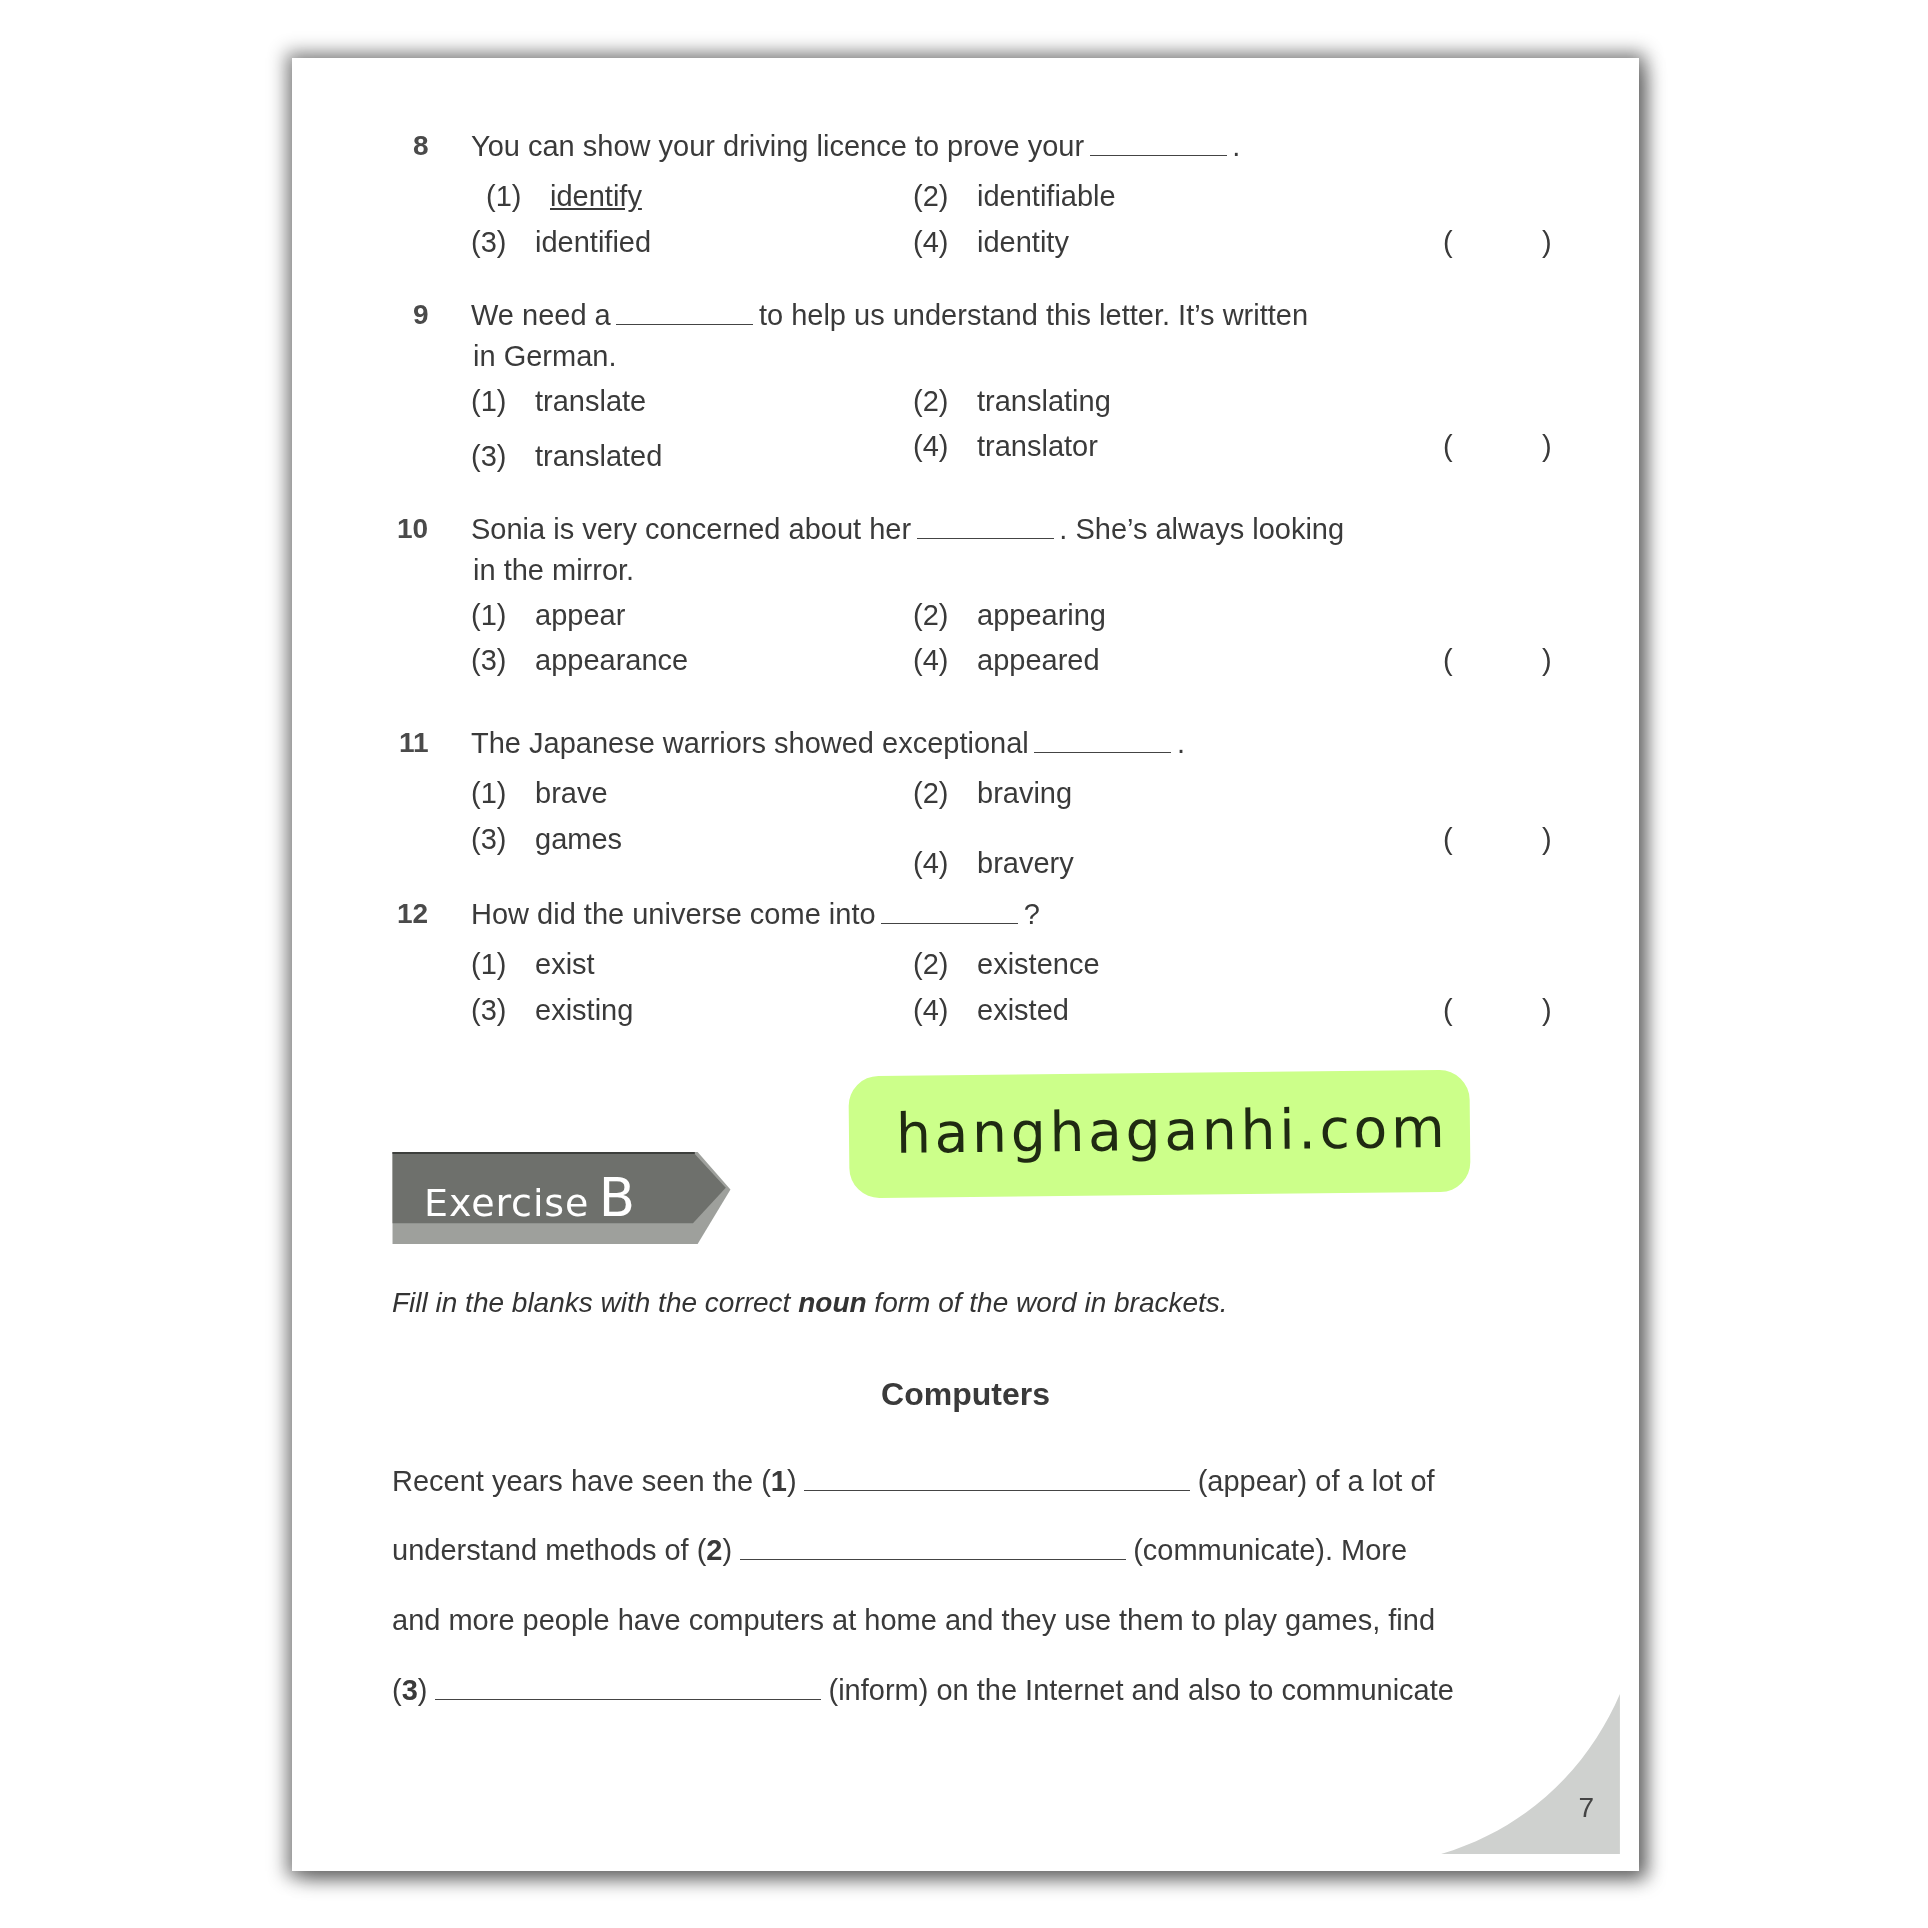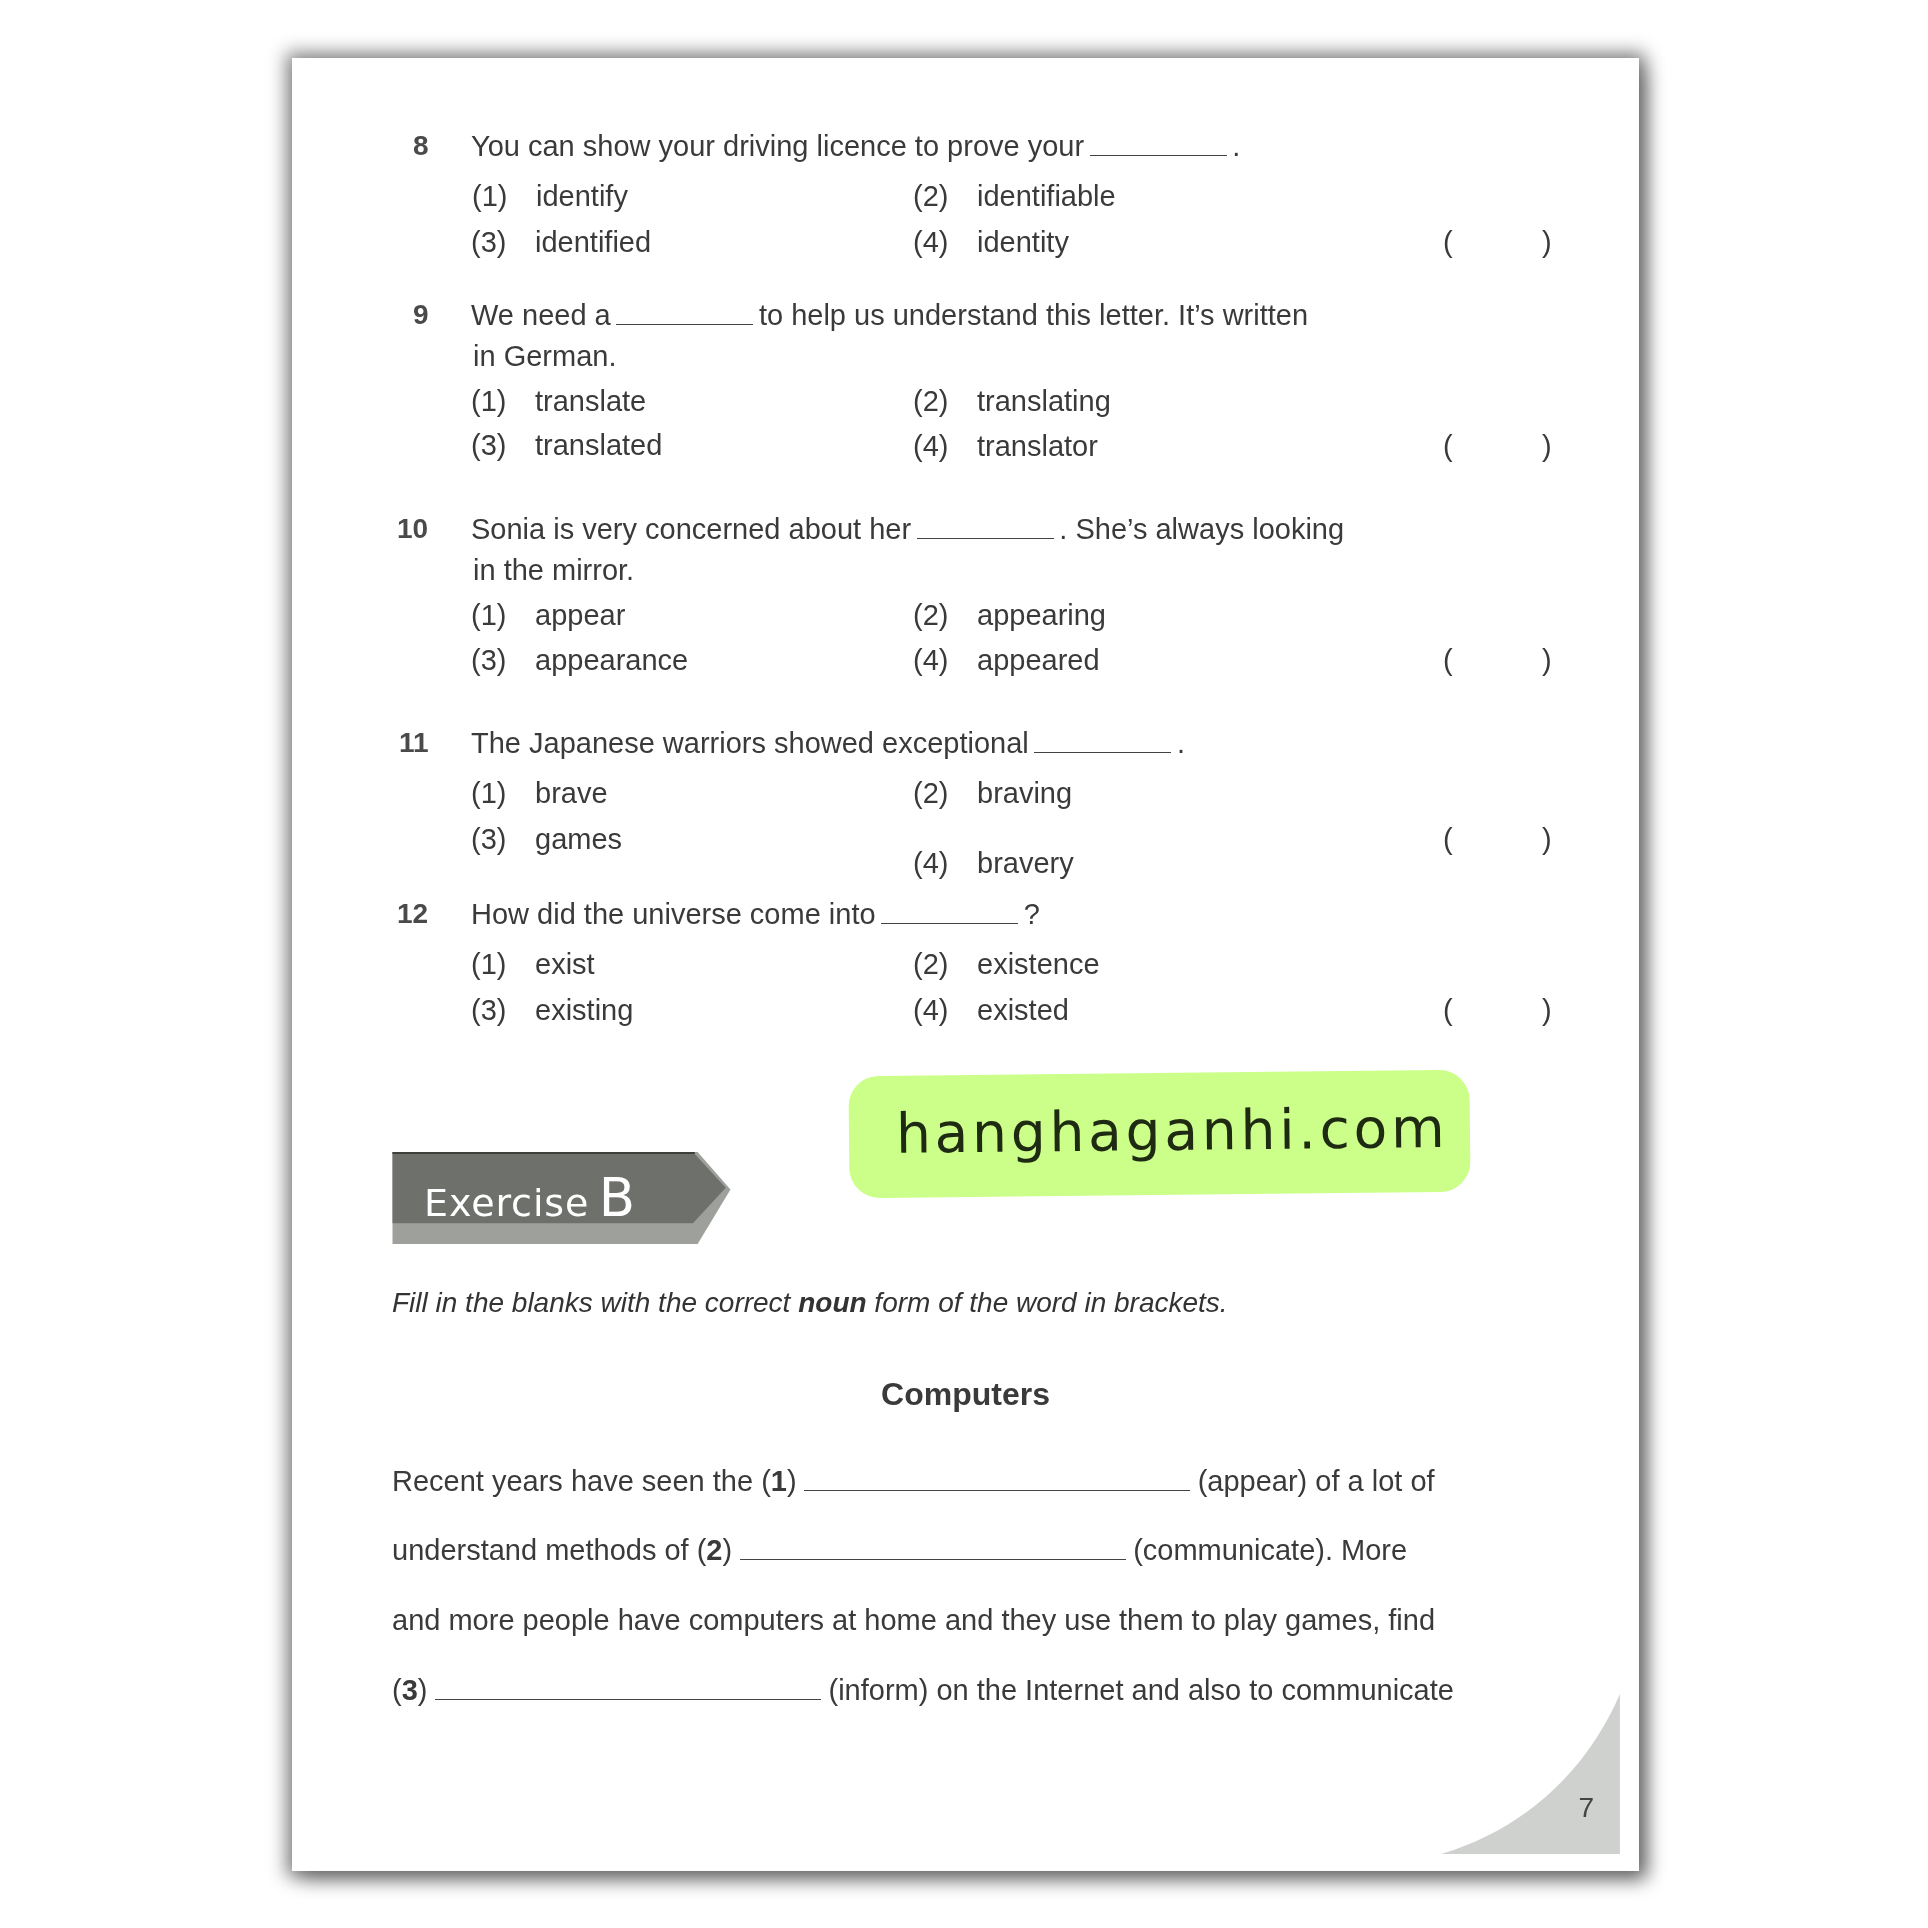--- a/index.html
+++ b/index.html
@@ -116,35 +116,35 @@
   }
 </style>
 </head>
 <body>
 
 <div class="page">
 
   <div class="q" style="top:66px;">
     <span class="qnum" style="left:121px;top:5.6px;">8</span>
     <span class="qtext" style="top:5.6px;"><span>You can show your driving licence to prove your</span><span class="blank"></span><span>.</span></span>
-    <span class="opt" style="left:180px;top:56px;"><span class="n">(1)</span><span>identify</span></span>
+    <span class="opt" style="left:194px;top:56px;text-decoration:underline;"><span class="n">(1)</span><span>identify</span></span>
     <span class="opt" style="left:621px;top:56px;"><span class="n">(2)</span><span>identifiable</span></span>
     <span class="opt" style="left:179px;top:102px;"><span class="n">(3)</span><span>identified</span></span>
     <span class="opt" style="left:621px;top:102px;"><span class="n">(4)</span><span>identity</span></span>
     <span class="paren" style="left:1151px;top:102px;">(</span>
     <span class="paren" style="left:1250px;top:102px;">)</span>
   </div>
 
   <div class="q" style="top:235px;">
     <span class="qnum" style="left:121px;top:5.6px;">9</span>
     <span class="qtext" style="top:5.6px;"><span>We need a</span><span class="blank"></span><span>to help us understand this letter. It’s written</span></span>
     <span class="qtext2" style="top:47px;">in German.</span>
     <span class="opt" style="left:179px;top:92px;"><span class="n">(1)</span><span>translate</span></span>
     <span class="opt" style="left:621px;top:92px;"><span class="n">(2)</span><span>translating</span></span>
-    <span class="opt" style="left:179px;top:136px;"><span class="n">(3)</span><span>translated</span></span>
+    <span class="opt" style="left:179px;top:147px;"><span class="n">(3)</span><span>translated</span></span>
     <span class="opt" style="left:621px;top:137px;"><span class="n">(4)</span><span>translator</span></span>
     <span class="paren" style="left:1151px;top:137px;">(</span>
     <span class="paren" style="left:1250px;top:137px;">)</span>
   </div>
 
   <div class="q" style="top:449px;">
     <span class="qnum" style="left:105px;top:5.6px;">10</span>
     <span class="qtext" style="top:5.6px;"><span>Sonia is very concerned about her</span><span class="blank"></span><span>. She’s always looking</span></span>
     <span class="qtext2" style="top:47px;">in the mirror.</span>
     <span class="opt" style="left:179px;top:92px;"><span class="n">(1)</span><span>appear</span></span>

